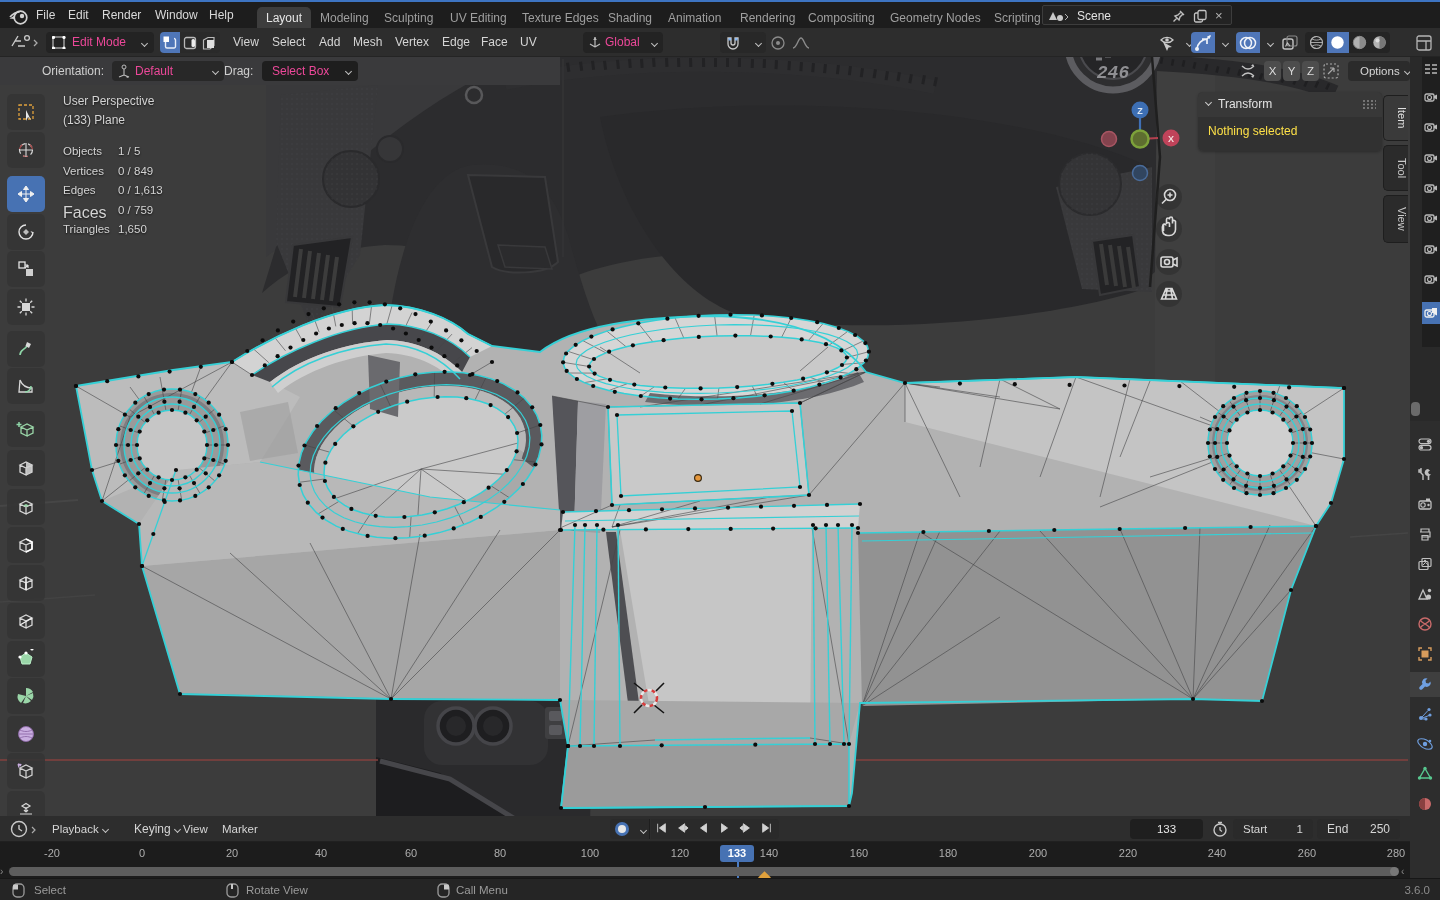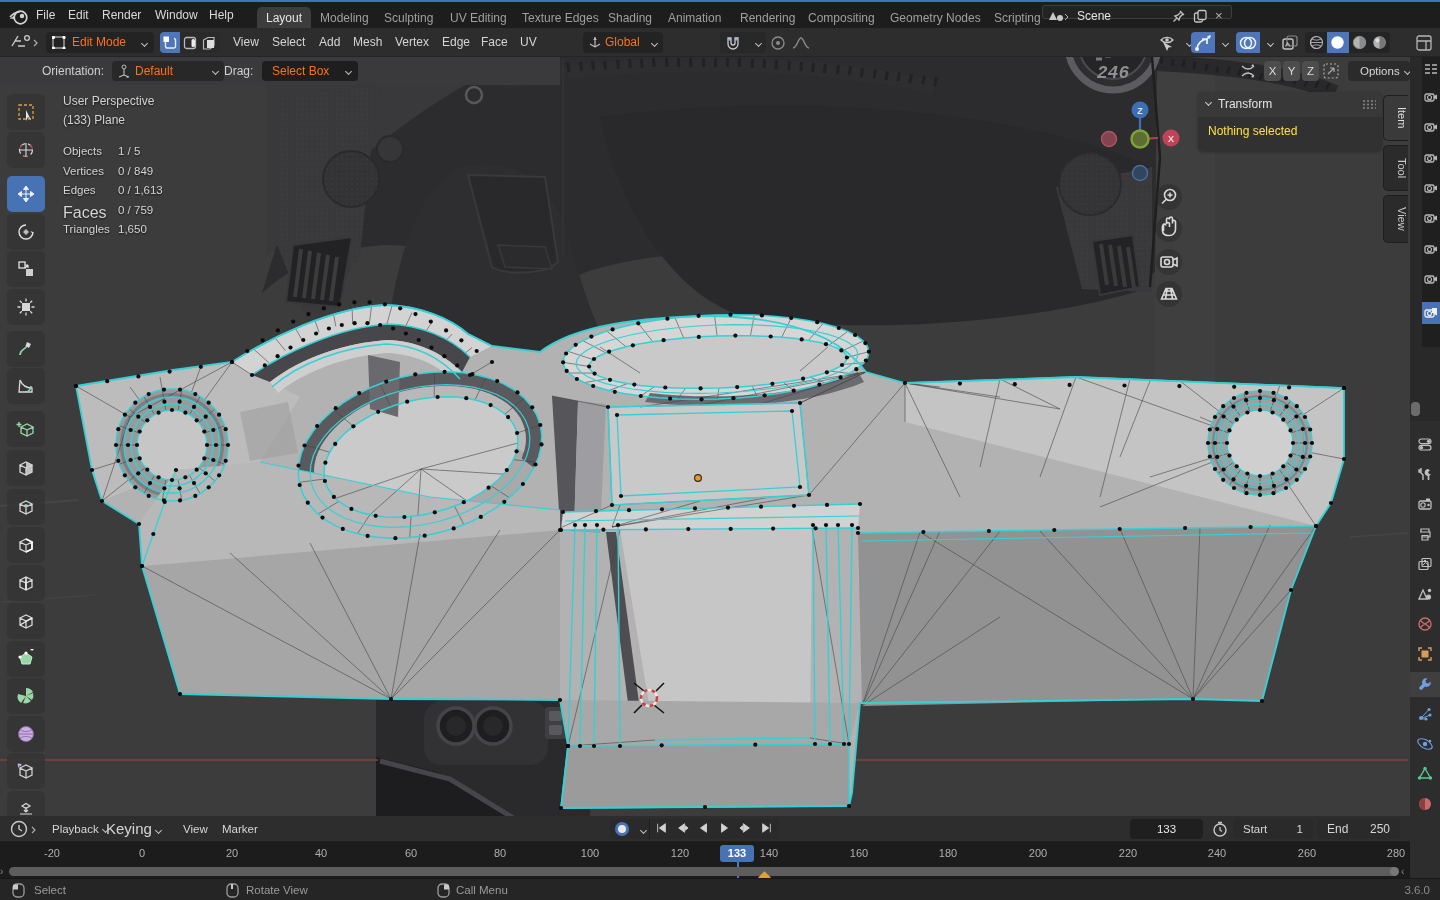--- a/index.html
+++ b/index.html
@@ -3,21 +3,21 @@
 *{margin:0;padding:0;box-sizing:border-box}
 html,body{width:1440px;height:900px;overflow:hidden;background:#3c3c3c;
 font-family:"Liberation Sans",sans-serif;-webkit-font-smoothing:antialiased}
 .abs{position:absolute}
 #topbar{left:0;top:0;width:1440px;height:28px;background:#1d1d1d;border-top:2px solid #3d74c2}
 #hdr2{left:0;top:28px;width:1440px;height:29px;background:#2d2d2d;border-bottom:1px solid #242424}
 .m1{position:absolute;top:0;height:26px;line-height:26px;color:#d9d9d9;font-size:12px}
 .tab{position:absolute;top:5px;height:23px;line-height:23px;color:#9f9f9f;font-size:12px;padding:0 9px;border-radius:5px 5px 0 0}
 .tab.on{background:#3d3d3d;color:#e6e6e6}
 .m2{position:absolute;top:0;height:29px;line-height:28px;color:#d5d5d5;font-size:12px}
-.pill{position:absolute;background:#232323;border-radius:4px;color:#f97316;font-size:12px}
+.pill{position:absolute;background:#232323;border-radius:4px;color:#ec4899;font-size:12px}
 .caret{display:inline-block;width:5px;height:5px;border-right:1.6px solid #c2c2c2;border-bottom:1.6px solid #c2c2c2;transform:rotate(45deg);vertical-align:middle;margin-left:4px}
 #viewport{left:0;top:57px;width:1408px;height:759px}
 .ovtext{position:absolute;color:#d4d4d4;font-size:12px;text-shadow:0 1px 2px rgba(0,0,0,.7)}
 .toolbtn{position:absolute;left:7px;width:38px;height:36px;background:rgba(53,53,53,.92);border-radius:5px}
 .toolbtn.on{background:#4772b3}
 #tlhdr{left:0;top:816px;width:1410px;height:26px;background:#2d2d2d;border-bottom:1px solid #202020}
 #ruler{left:0;top:842px;width:1410px;height:36px;background:#1c1c1c}
 #status{left:0;top:878px;width:1440px;height:22px;background:#252525;border-top:1px solid #171717;color:#9b9b9b;font-size:11.5px}
 .rlab{position:absolute;top:5px;color:#aeaeae;font-size:11px;transform:translateX(-50%)}
 .tbtn{position:absolute;background:#2a2a2a;border-radius:4px;color:#d6d6d6;font-size:11.5px}
@@ -40,21 +40,21 @@
     <div class="tab" style="left:311px">Modeling</div>
     <div class="tab" style="left:375px">Sculpting</div>
     <div class="tab" style="left:441px">UV Editing</div>
     <div class="tab" style="left:513px">Texture Edges</div>
     <div class="tab" style="left:599px">Shading</div>
     <div class="tab" style="left:659px">Animation</div>
     <div class="tab" style="left:731px">Rendering</div>
     <div class="tab" style="left:799px">Compositing</div>
     <div class="tab" style="left:881px">Geometry Nodes</div>
     <div class="tab" style="left:985px">Scripting</div>
-    <div class="abs" style="left:1042px;top:3px;width:190px;height:14px;background:#232323;border:1px solid #3d3d3d;border-radius:2px;">
+    <div class="abs" style="left:1042px;top:3px;width:190px;height:20px;background:#232323;border:1px solid #3d3d3d;border-radius:2px;">
       <svg class="abs" style="left:4px;top:3px" width="24" height="14" viewBox="0 0 24 14">
         <path d="M2 11 L6 3 L10 11 Z" fill="#c9c9c9"></path>
         <circle cx="13" cy="9" r="3" fill="#c9c9c9"></circle>
         <path d="M18 5 l3 3 l-3 3" stroke="#b0b0b0" fill="none"></path>
       </svg>
       <div class="abs" style="left:34px;top:0;height:20px;line-height:20px;color:#e2e2e2;font-size:12px">Scene</div>
       <svg class="abs" style="left:128px;top:3px" width="16" height="15" viewBox="0 0 16 15">
         <path d="M9 2 L13 6 M10 3 L7 6 L4 7 L8 11 L9 8 L12 5 M6 9 L2.5 12.5" stroke="#bdbdbd" stroke-width="1.4" fill="none"></path>
       </svg>
       <svg class="abs" style="left:150px;top:3px" width="15" height="15" viewBox="0 0 15 15">
@@ -1218,21 +1218,21 @@
       <path d="M8 2 a6 6 0 0 0 0 12 Z" fill="#8a4040"></path>
     </svg>
   </div>
 <div class="abs" id="tlhdr">
     <svg class="abs" style="left:10px;top:4px" width="30" height="18" viewBox="0 0 30 18">
       <circle cx="9" cy="9" r="7.5" fill="none" stroke="#c9c9c9" stroke-width="1.4"></circle>
       <path d="M9 5 L9 9 L12 11" stroke="#c9c9c9" stroke-width="1.4" fill="none"></path>
       <path d="M22 7 l3 3 l-3 3" stroke="#aaa" fill="none" stroke-width="1.2"></path>
     </svg>
     <div class="m2" style="left:52px;top:-1px;font-size:11.5px">Playback<span class="caret"></span></div>
-    <div class="m2" style="left:106px;top:-1px;font-size:15px">Keying<span class="caret"></span></div>
+    <div class="m2" style="left:134px;top:-1px;font-size:12px">Keying<span class="caret"></span></div>
     <div class="m2" style="left:183px;top:-1px;font-size:11.5px">View</div>
     <div class="m2" style="left:222px;top:-1px;font-size:11.5px">Marker</div>
     <div class="abs" style="left:610px;top:3px;width:40px;height:20px;background:#2a2a2a;border-radius:4px 0 0 4px;border-right:1px solid #1e1e1e">
       <span style="position:absolute;left:5px;top:3px;width:14px;height:14px;border-radius:50%;background:#4772b3"></span>
       <span style="position:absolute;left:8px;top:6px;width:8px;height:8px;border-radius:50%;background:#e8e8e8"></span>
       <span class="caret" style="position:absolute;right:3px;top:9px"></span>
     </div>
     <div class="abs" style="left:651px;top:3px;width:128px;height:20px;background:#2a2a2a;border-radius:0 4px 4px 0"></div>
     <svg class="abs" style="left:655px;top:6px" width="13" height="12" viewBox="0 0 15 14">
       <g fill="#d2d2d2" stroke="#d2d2d2" stroke-width="1">

